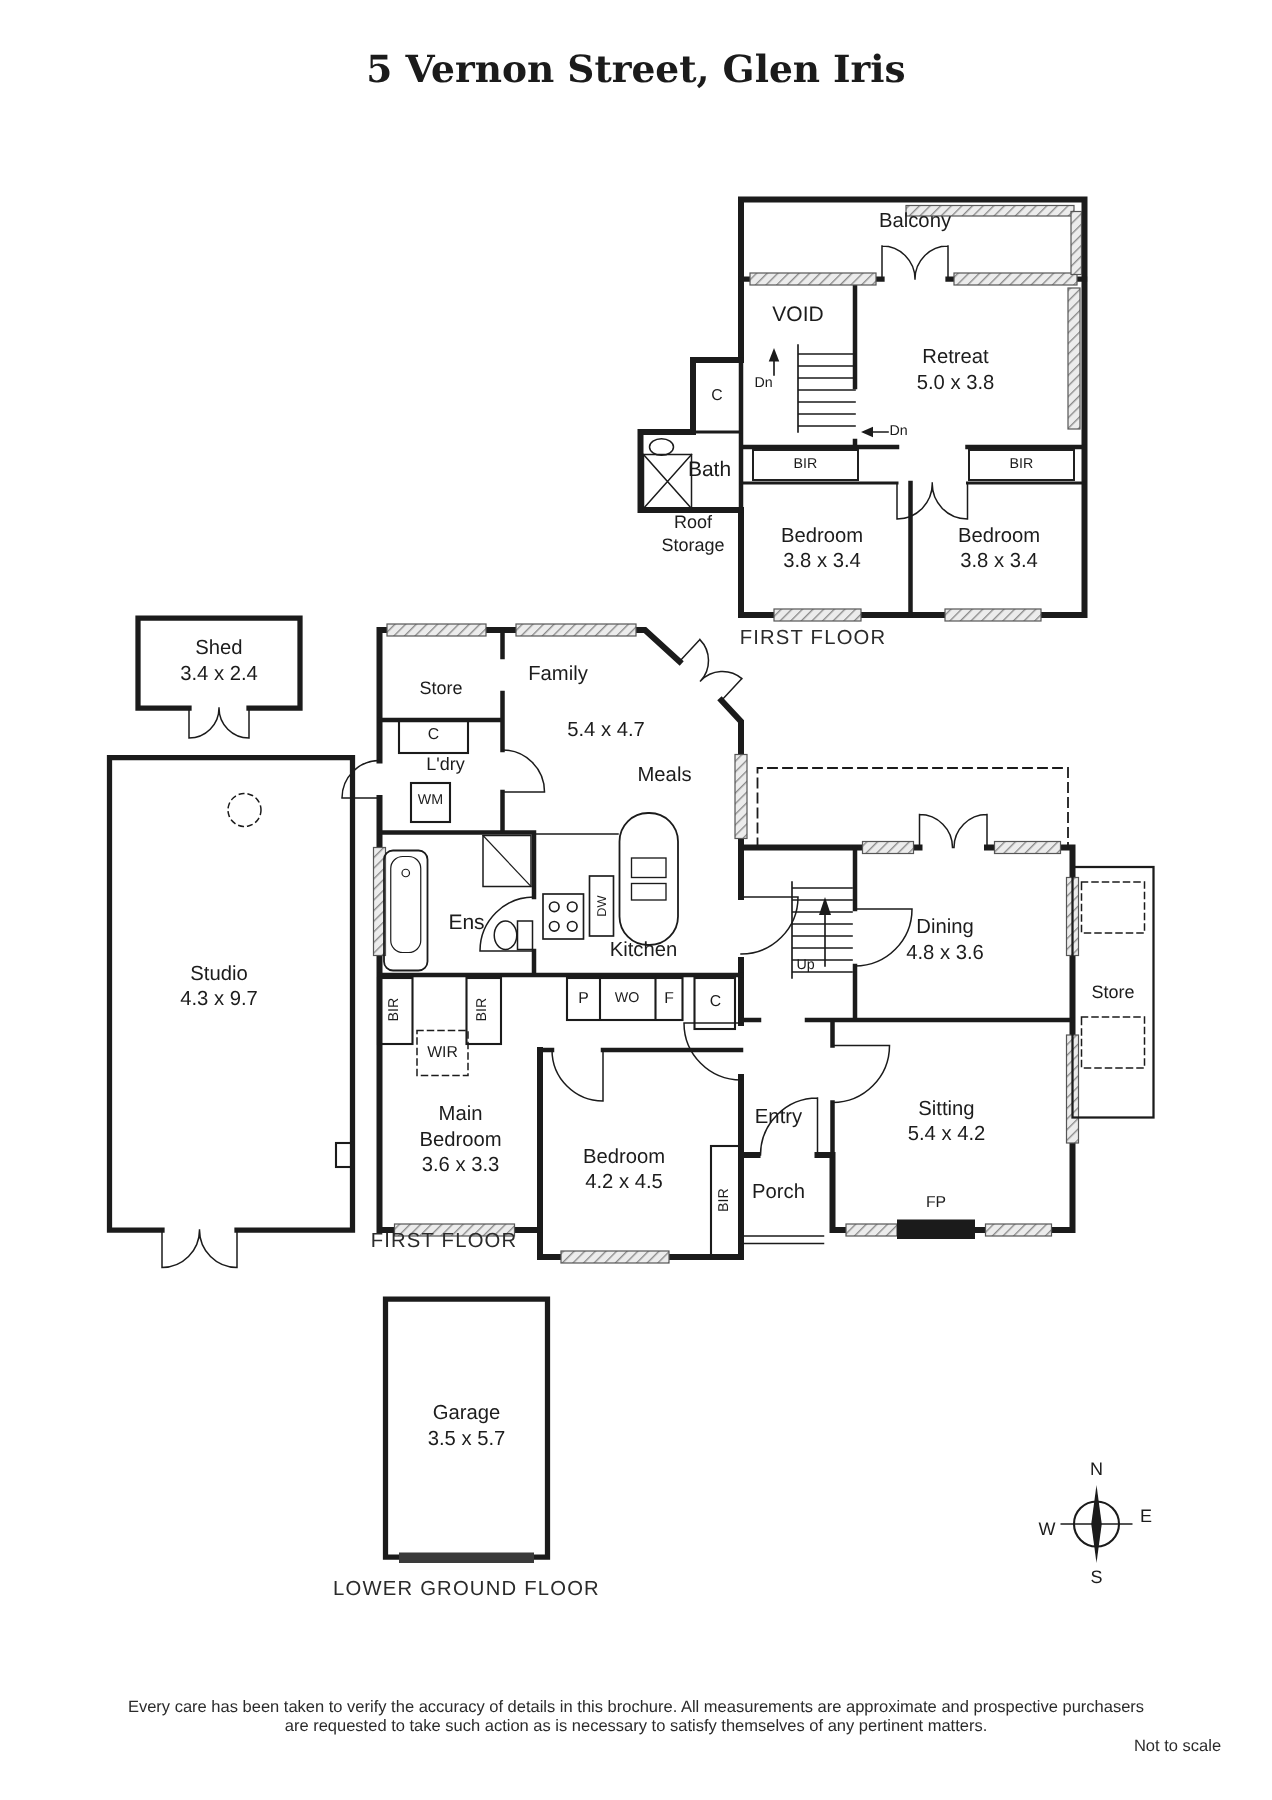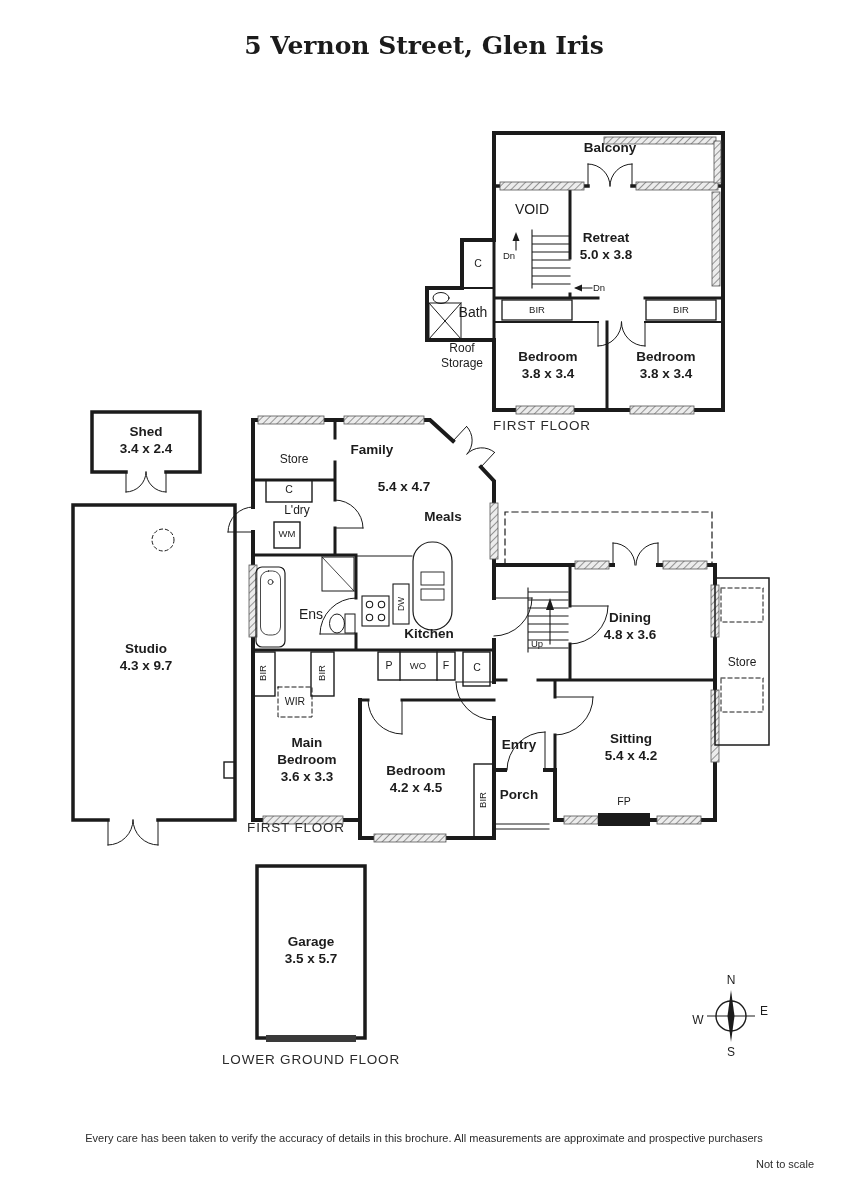--- a/index.html
+++ b/index.html
@@ -5,21 +5,21 @@
   html,body{margin:0;padding:0;}
   body{width:848px;height:1200px;position:relative;background:#ffffff;font-family:"Liberation Sans",sans-serif;overflow:hidden;}
   .layer{position:absolute;left:0;top:0;width:848px;height:1200px;}
   .lbl{position:absolute;transform:translate(-50%,-50%);text-align:center;color:#1c1c1c;line-height:1.25;white-space:nowrap;}
   .lbl span{display:block;}
   .vert{transform:translate(-50%,-50%) rotate(-90deg);}
   .wrap{white-space:normal;}
   .title{font-family:"DejaVu Serif","Liberation Serif",serif;font-weight:bold;font-size:25px;color:#1b1b1b;}
   .floorlbl{font-size:13.5px;letter-spacing:.8px;color:#2b2b2b;}
   .footer{font-size:11px;color:#2b2b2b;}
-  .f13{font-size:13.5px;font-weight:bold;}
+  .f13{font-size:13.5px;}
   .f12{font-size:12px;}
   .f11{font-size:14px;}
   .f10{font-size:10.5px;}
   .f9{font-size:9.5px;}
   .f8{font-size:8.5px;}
 </style>
 </head>
 <body>
 
 <svg class="layer" viewBox="0 0 848 1200">
@@ -169,21 +169,21 @@
     <polygon points="731,990 734.5,1016 731,1042 727.5,1016" fill="#1b1b1b" stroke="none"></polygon>
   </g>
 </svg>
 
 <div class="layer">
   <div class="lbl title" style="left:424px;top:46px">5 Vernon Street, Glen Iris</div>
 
   <div class="lbl f13" style="left:610px;top:148px">Balcony</div>
   <div class="lbl f11" style="left:532px;top:210px">VOID</div>
   <div class="lbl f9" style="left:509px;top:256px">Dn</div>
-  <div class="lbl f13" style="left:606px;top:247px">
+  <div class="lbl f13" style="left:637px;top:247px">
     <span>Retreat</span>
     <span>5.0 x 3.8</span>
   </div>
   <div class="lbl f10" style="left:478px;top:264px">C</div>
   <div class="lbl f9" style="left:599px;top:288px">Dn</div>
   <div class="lbl f11" style="left:473px;top:313px">Bath</div>
   <div class="lbl f9" style="left:537px;top:310px">BIR</div>
   <div class="lbl f9" style="left:681px;top:310px">BIR</div>
   <div class="lbl f12 wrap" style="left:462px;top:356px;width:58px">Roof Storage</div>
   <div class="lbl f13" style="left:548px;top:366px">
@@ -250,14 +250,15 @@
     <span>3.5 x 5.7</span>
   </div>
   <div class="lbl floorlbl" style="left:311px;top:1060px">LOWER GROUND FLOOR</div>
 
   <div class="lbl f12" style="left:731px;top:980px">N</div>
   <div class="lbl f12" style="left:764px;top:1011px">E</div>
   <div class="lbl f12" style="left:731px;top:1052px">S</div>
   <div class="lbl f12" style="left:698px;top:1020px">W</div>
 
   <div class="lbl footer" style="left:424px;top:1139px">Every care has been taken to verify the accuracy of details in this brochure.  All measurements are approximate and prospective purchasers</div>
+  <div class="lbl footer" style="left:424px;top:1152px">are requested to take such action as is necessary to satisfy themselves of any pertinent matters.</div>
   <div class="lbl footer" style="left:785px;top:1165px">Not to scale</div>
 </div>
 
 </body></html>

